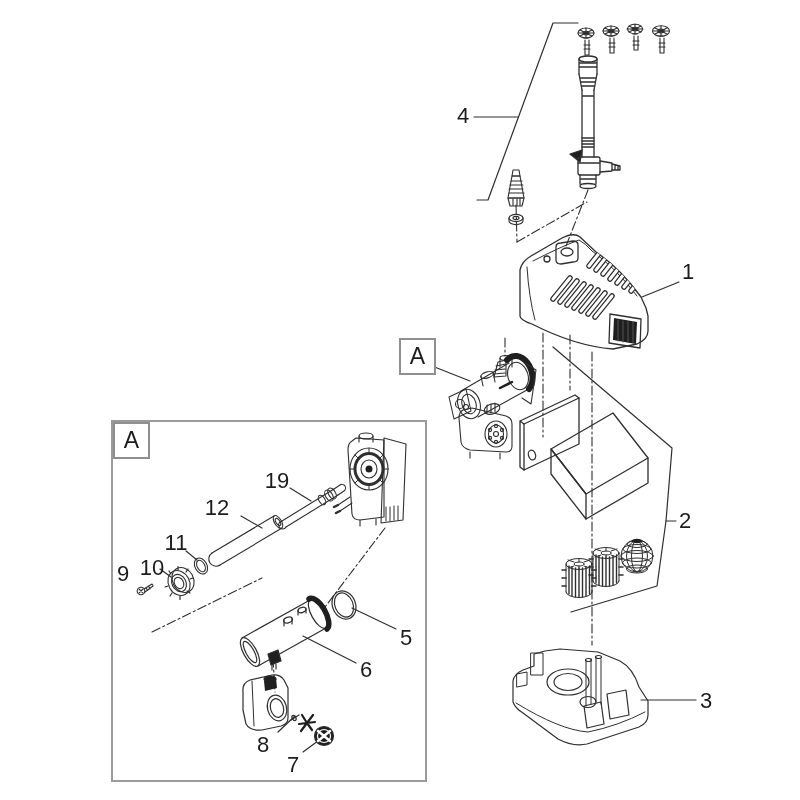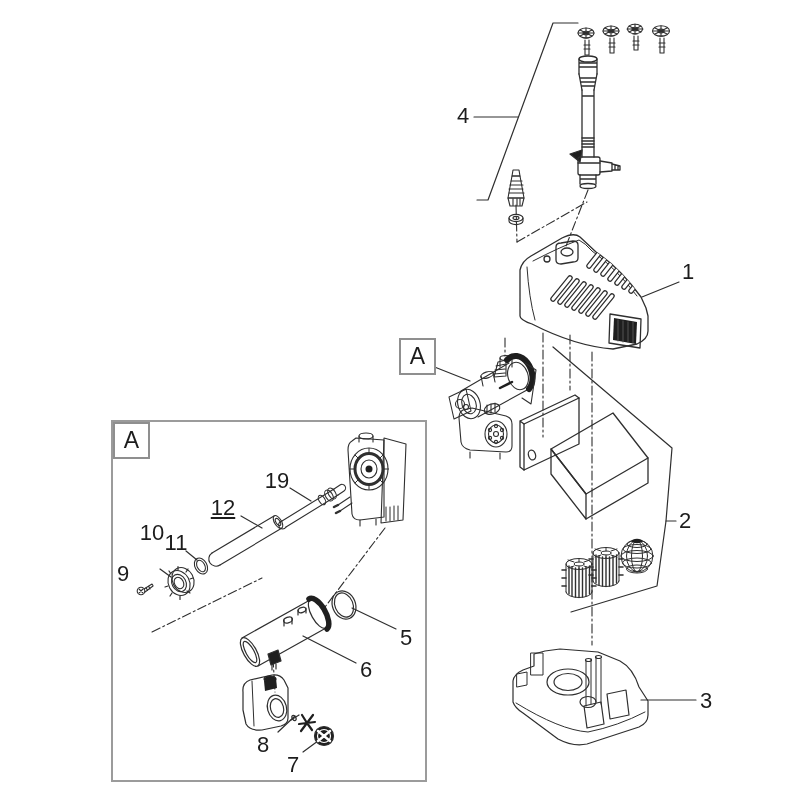--- a/index.html
+++ b/index.html
@@ -348,18 +348,18 @@
 
   <div class="callout" style="left:688px;top:272px;">1</div>
   <div class="callout" style="left:685px;top:521px;">2</div>
   <div class="callout" style="left:706px;top:701px;">3</div>
   <div class="callout" style="left:463px;top:116px;">4</div>
   <div class="callout" style="left:406px;top:638px;">5</div>
   <div class="callout" style="left:366px;top:670px;">6</div>
   <div class="callout" style="left:293px;top:765px;">7</div>
   <div class="callout" style="left:263px;top:745px;">8</div>
   <div class="callout" style="left:123px;top:574px;">9</div>
-  <div class="callout" style="left:152px;top:533px;text-align:center;">10</div>
+  <div class="callout" style="left:152px;top:568px;text-align:center;">10</div>
   <div class="callout" style="left:176px;top:543px;">11</div>
-  <div class="callout" style="left:223px;top:508px;text-decoration:underline;">12</div>
+  <div class="callout" style="left:217px;top:508px;">12</div>
   <div class="callout" style="left:277px;top:481px;">19</div>
 
 </div>
 
 </body></html>

